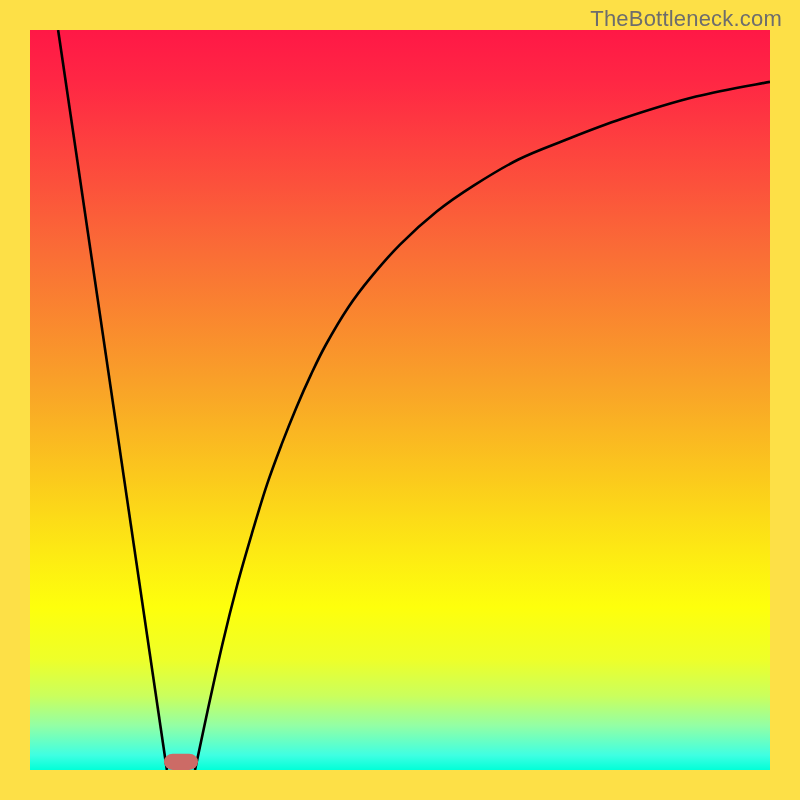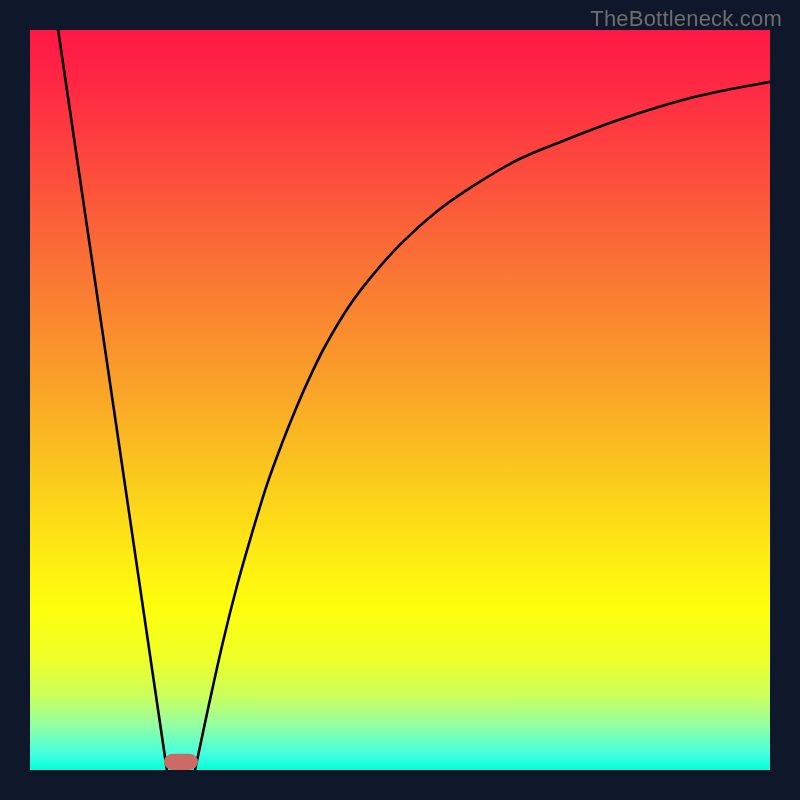--- a/index.html
+++ b/index.html
@@ -10,21 +10,21 @@
     overflow: hidden;
     background: #000;
     font-family: Arial, Helvetica, sans-serif;
   }
   .frame {
     position: absolute;
     top: 0;
     left: 0;
     width: 800px;
     height: 800px;
-    background: #0f172a;
+    background: #fde047;
   }
   .plot-area {
     position: absolute;
     top: 30px;
     left: 30px;
     width: 740px;
     height: 740px;
   }
   .watermark {
     position: absolute;

